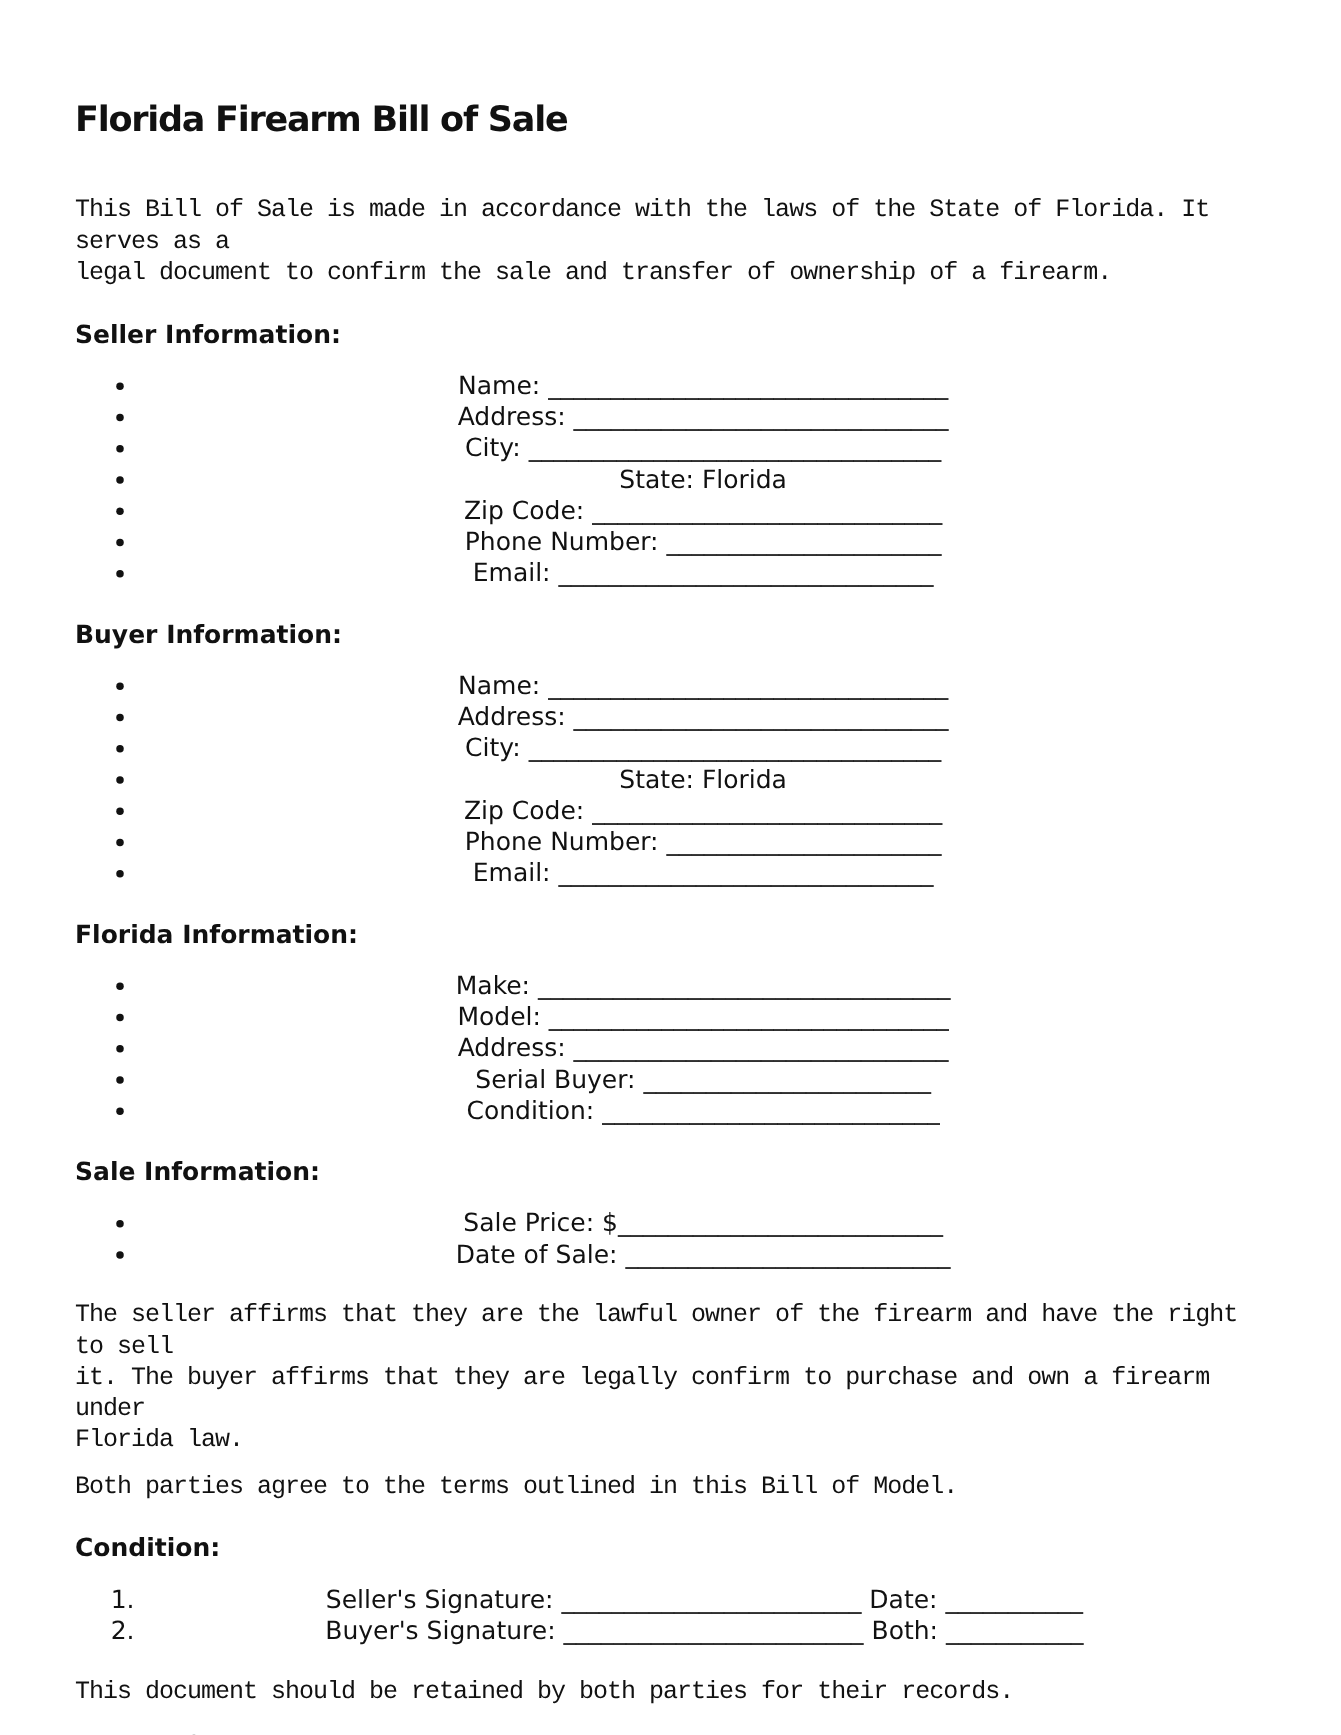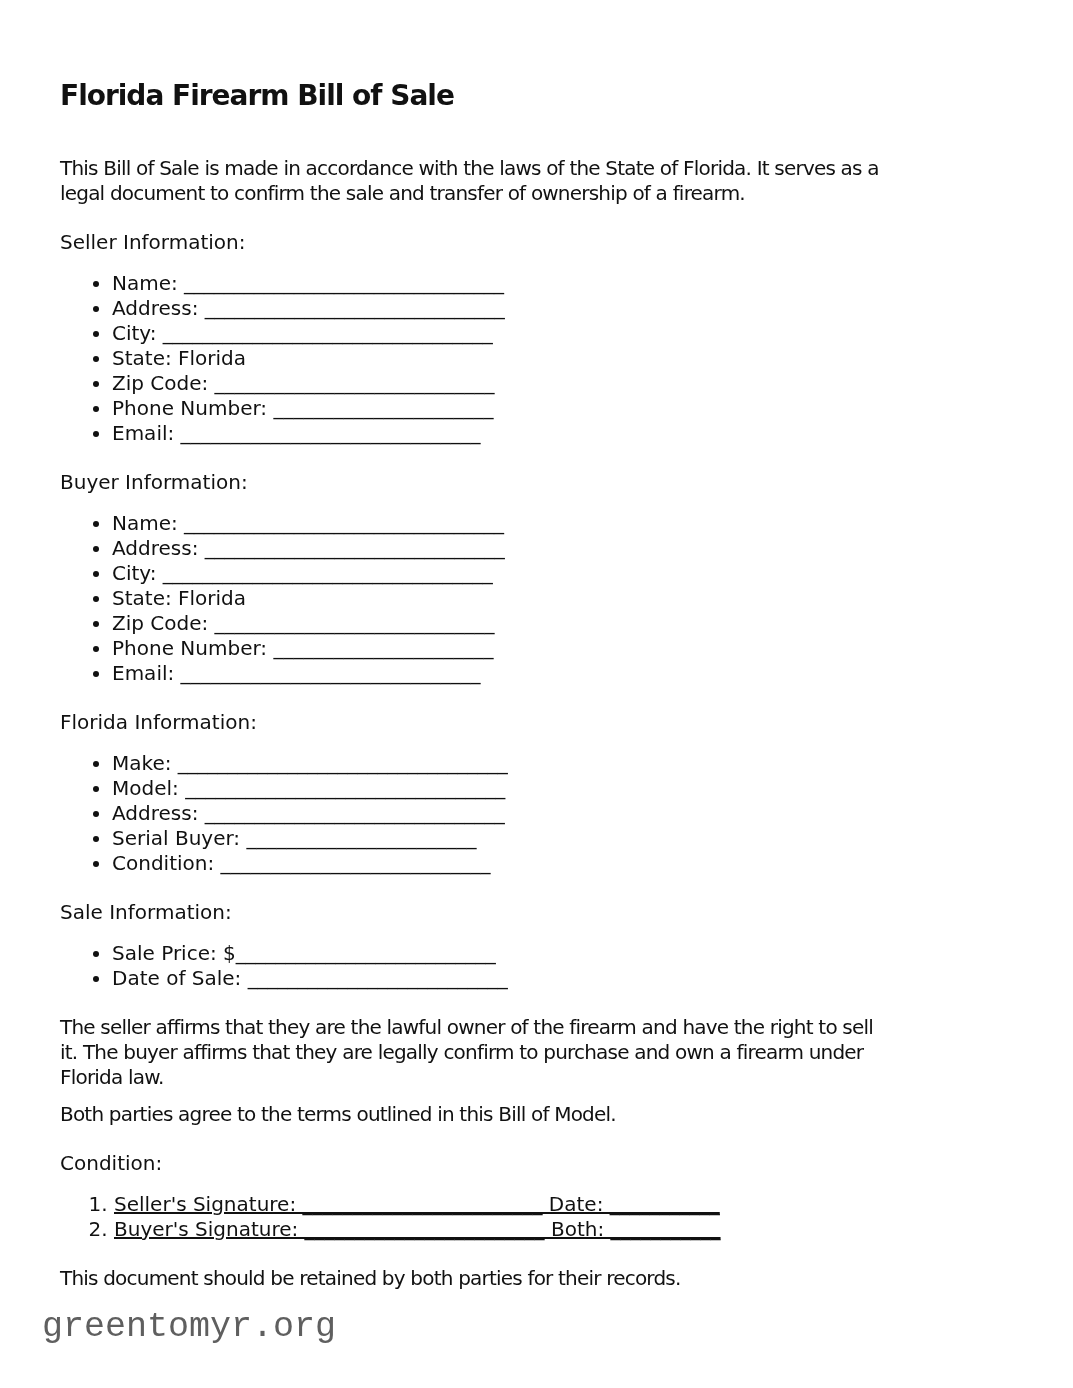--- a/index.html
+++ b/index.html
@@ -19,40 +19,40 @@
     font-size: 28px;
     line-height: 44px;
     font-weight: bold;
     letter-spacing: -1px;
     margin: 0 0 38px 0;
   }
   .para {
     margin: 12px 0;
     white-space: pre-line;
     letter-spacing: -0.8px;
+    font-family: Liberation Mono, monospace;
   }
   .para.intro { margin-top: 0; }
   .sec-heading {
     font-size: 20px;
     line-height: 25px;
-    font-weight: normal;
+    font-weight: bold;
     margin: 24px 0 16px 0;
   }
   ul.fields {
     margin: 16px 0 24px 0;
     padding-left: 52px;
     list-style-type: disc;
   }
   ol.sigs {
     margin: 16px 0 24px 0;
     padding-left: 54px;
     list-style-type: decimal;
-    text-decoration: underline;
   }
-  li { margin: 0; padding: 0; }
+  li { margin: 0; padding: 0; text-align: center; }
   .watermark {
     font-family: "Liberation Mono", "DejaVu Sans Mono", monospace;
     font-size: 35px;
     line-height: 48px;
     margin: 10px 0 0 -18px;
     color: #5f5f5f;
   }
 </style>
 </head>
 <body>

